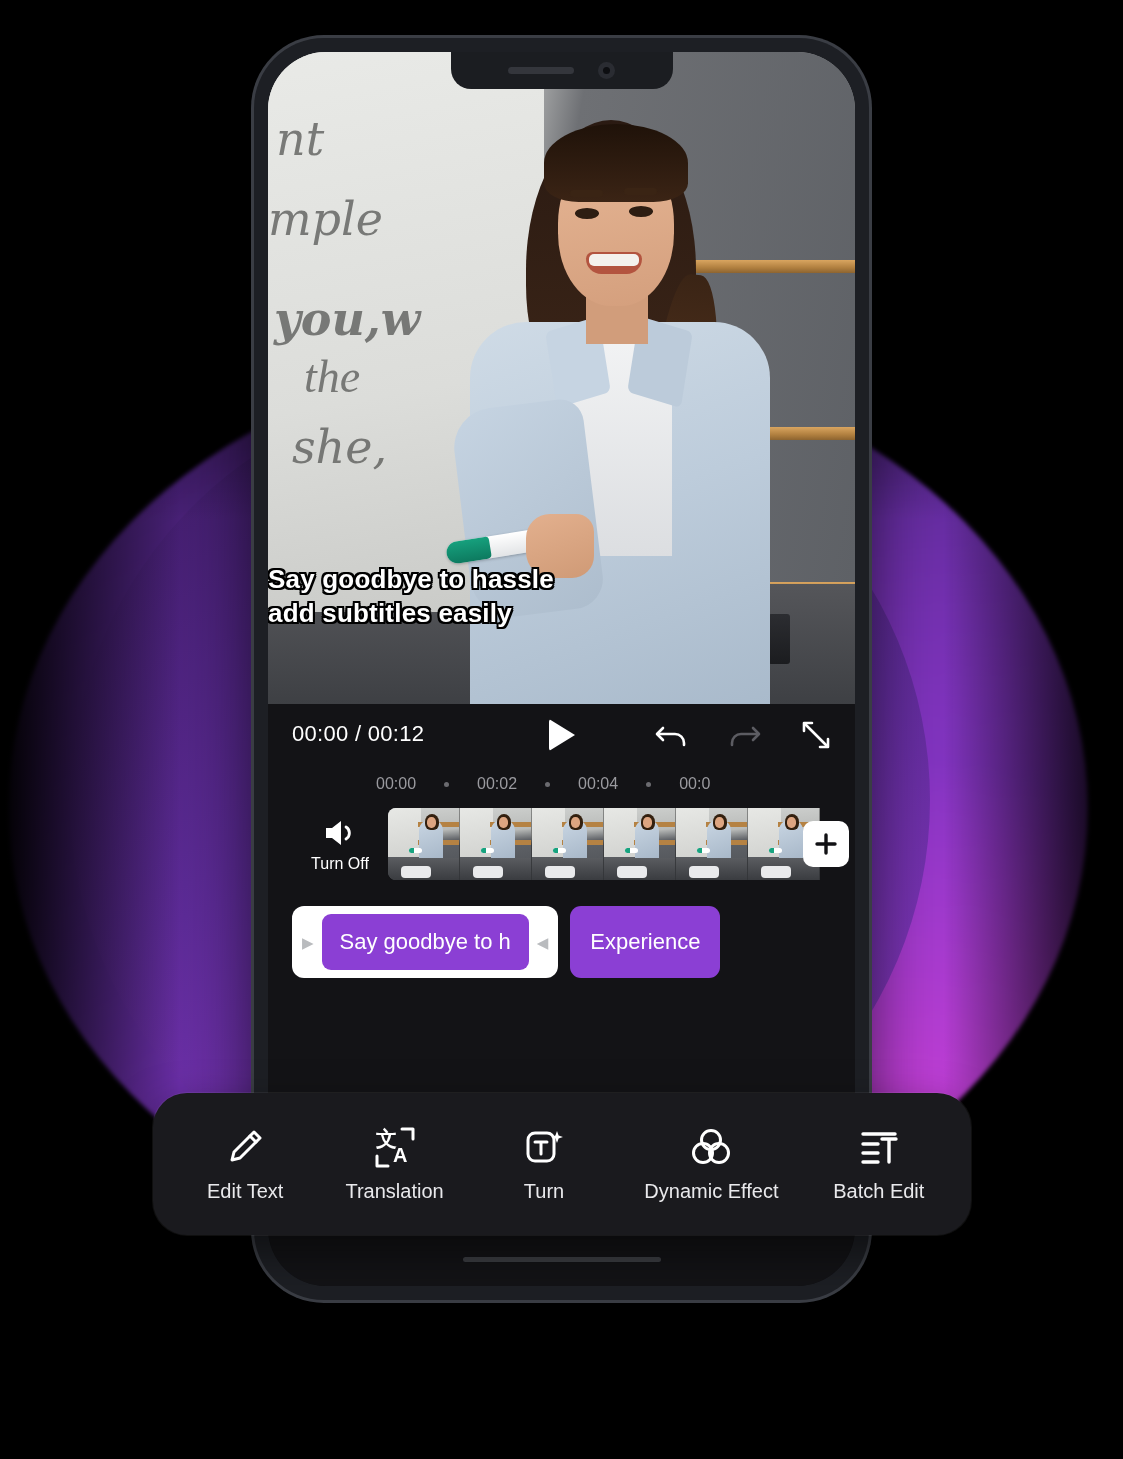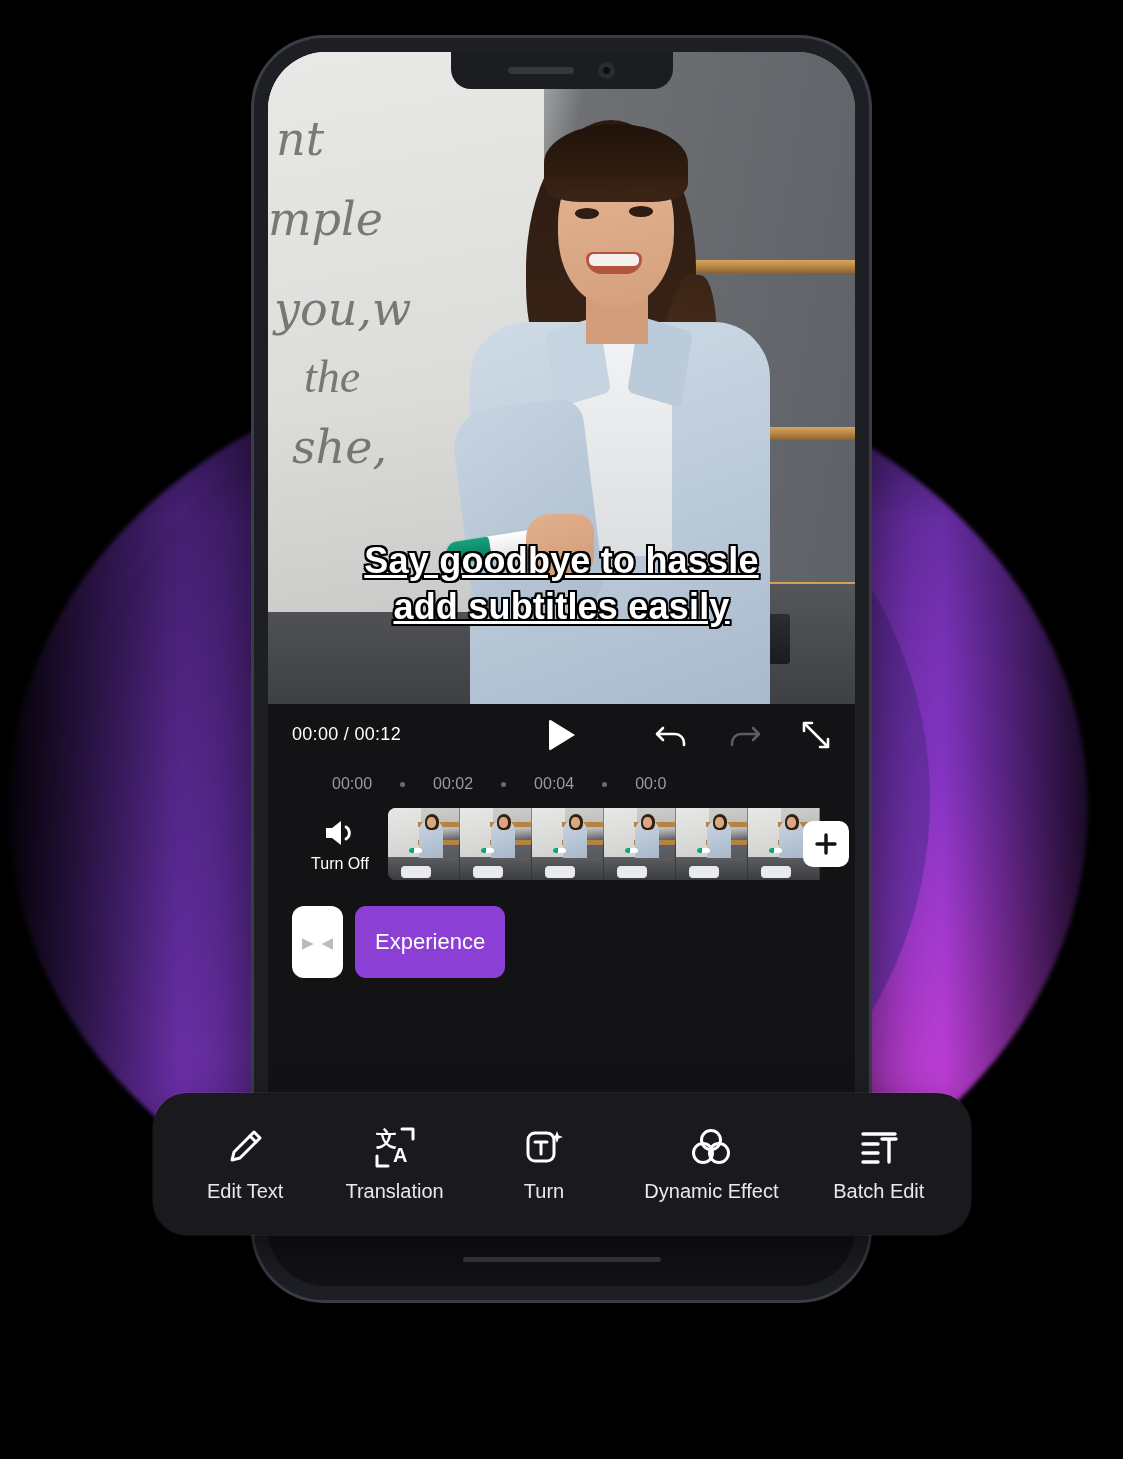--- a/index.html
+++ b/index.html
@@ -121,42 +121,41 @@
     background:linear-gradient(150deg,#c6d4e2,#adbdcd); border-radius:40px 24px 30px 42px; transform:rotate(-7deg); }
   .hand { position:absolute; left:108px; top:410px; width:68px; height:64px;
     background:linear-gradient(160deg,#e3b08e,#cf9a76); border-radius:24px 18px 22px 26px; }
   .marker { position:absolute; left:28px; top:430px; width:116px; height:22px;
     background:linear-gradient(180deg,#ffffff,#e2e4e6); border-radius:11px; transform:rotate(-9deg);
     box-shadow:0 1px 3px rgba(0,0,0,.25); }
   .marker-cap { position:absolute; left:0; top:0; width:44px; height:22px;
     background:linear-gradient(180deg,#16a07d,#0d7a5f); border-radius:11px 4px 4px 11px; }
 
   .subtitle-overlay {
-    position:absolute; left:0; right:0; bottom:74px; text-align:center; z-index:20;
-    color:#fff; font-size:36px; font-weight:bold; line-height:1.28; letter-spacing:.2px;
+    position:absolute; left:0; right:0; bottom:74px; z-index:20;
+    color:#fff; font-size:26px; font-weight:bold; line-height:1.28; letter-spacing:.2px;
     text-shadow:
       -2px -2px 0 #000, 2px -2px 0 #000, -2px 2px 0 #000, 2px 2px 0 #000,
       0 -2px 0 #000, 0 2px 0 #000, -2px 0 0 #000, 2px 0 0 #000;
-    text-decoration: underline;
   }
 
   
   .editor { position:relative; background:#131316; height:calc(100% - 652px); }
 
   .ctrl-row { position:relative; height:60px; display:flex; align-items:center; padding:0 24px; }
-  .time-label { color:#fff; font-size:18px; letter-spacing:.3px; }
+  .time-label { color:#fff; font-size:22px; letter-spacing:.3px; }
   .play-btn { position:absolute; left:50%; transform:translateX(-50%); top:14px;
     width:34px; height:34px; display:flex; align-items:center; justify-content:center; cursor:pointer; }
   .play-tri { width:0; height:0; border-left:26px solid #fff;
     border-top:16px solid transparent; border-bottom:16px solid transparent; border-radius:3px; }
   .right-ctrls { position:absolute; right:18px; top:10px; display:flex; align-items:center; gap:30px; }
   .ic { width:42px; height:42px; display:flex; align-items:center; justify-content:center; cursor:pointer; }
 
   .ruler { display:flex; align-items:center; justify-content:flex-start;
-    padding-left:64px; gap:0; height:40px; overflow:hidden; }
+    padding-left:108px; gap:0; height:40px; overflow:hidden; }
   .ruler-tick { color:#9a9a9f; font-size:16px; white-space:nowrap; }
   .ruler-dot { width:5px; height:5px; border-radius:50%; background:#6b6b70; margin:0 28px; flex:none; }
 
   .track-row { display:flex; align-items:center; padding:0 0 0 24px; margin-top:4px; }
   .audio-ctl { width:96px; display:flex; flex-direction:column; align-items:center; gap:5px; cursor:pointer; }
   .audio-ctl span { color:#fff; font-size:16px; }
   .filmstrip { position:relative; flex:1; height:72px; margin-right:0; border-radius:8px;
     overflow:hidden; display:flex; }
   .frame { position:relative; width:72px; height:72px; flex:none; overflow:hidden;
     border-right:1px solid rgba(0,0,0,.35);
@@ -243,21 +242,21 @@
         </div>
 
         <div class="counter"></div>
         <div class="knife-h" style="left:455px;"></div>
         <div class="knife-block" style="left:460px;"></div>
         <div class="knife-block" style="left:500px; height:50px;"></div>
 
         <div class="whiteboard"></div>
         <div class="wb-ink" style="left:8px; top:60px;">nt</div>
         <div class="wb-ink" style="left:0px; top:140px;">mple</div>
-        <div class="wb-ink" style="left:6px; top:230px;">you,w</div>
+        <div class="wb-ink" style="left:6px; top:240px;font-weight:bold;">you,w</div>
         <div class="wb-ink" style="left:36px; top:298px;font-family:Liberation Serif, serif;">the</div>
         <div class="wb-ink" style="left:24px; top:368px;">she,</div>
 
         <div class="person">
           <div class="hair-back"></div>
           <div class="ponytail"></div>
           <div class="shirt"></div>
           <div class="tshirt"></div>
           <div class="collar-l"></div>
           <div class="collar-r"></div>
@@ -418,20 +417,21 @@
               <svg width="26" height="26" viewBox="0 0 26 26">
                 <path d="M13 4 V22 M4 13 H22" stroke="#111114" stroke-width="3.4" stroke-linecap="round"></path>
               </svg>
             </div>
           </div>
         </div>
 
         <div class="sub-track">
           <div class="sub-sel">
             <span class="handle">▶</span>
+            <div class="sub-chip">Say goodbye to h</div>
             <span class="handle">◀</span>
           </div>
           <div class="sub-chip2">Experience</div>
         </div>
 
       </div>
 
       <div class="home-bar"></div>
     </div>
   </div>

